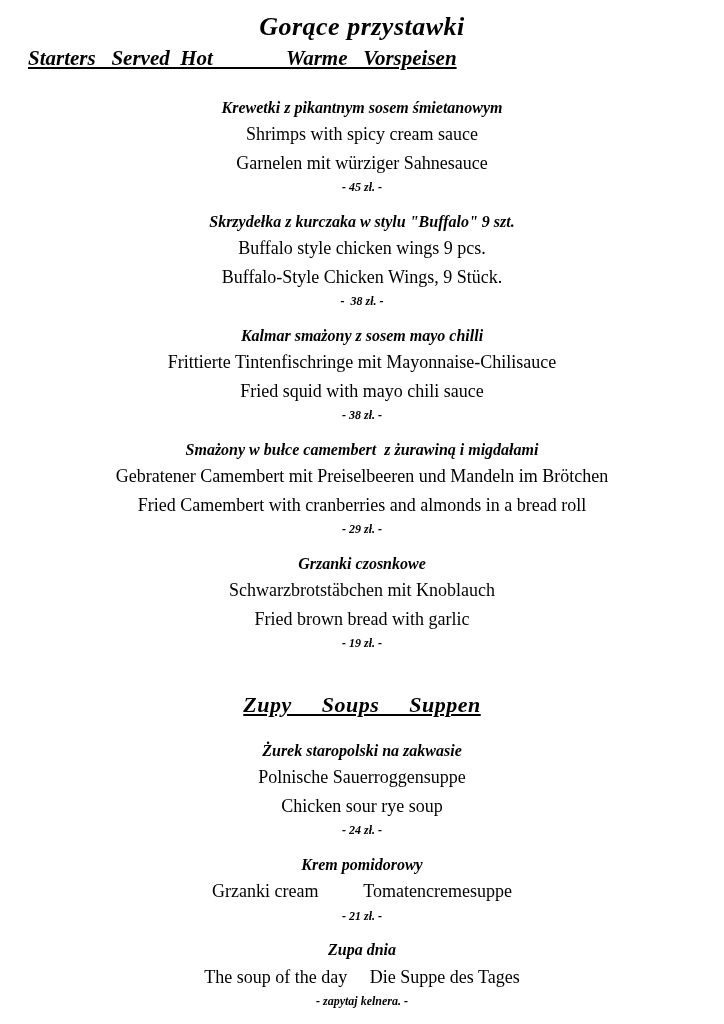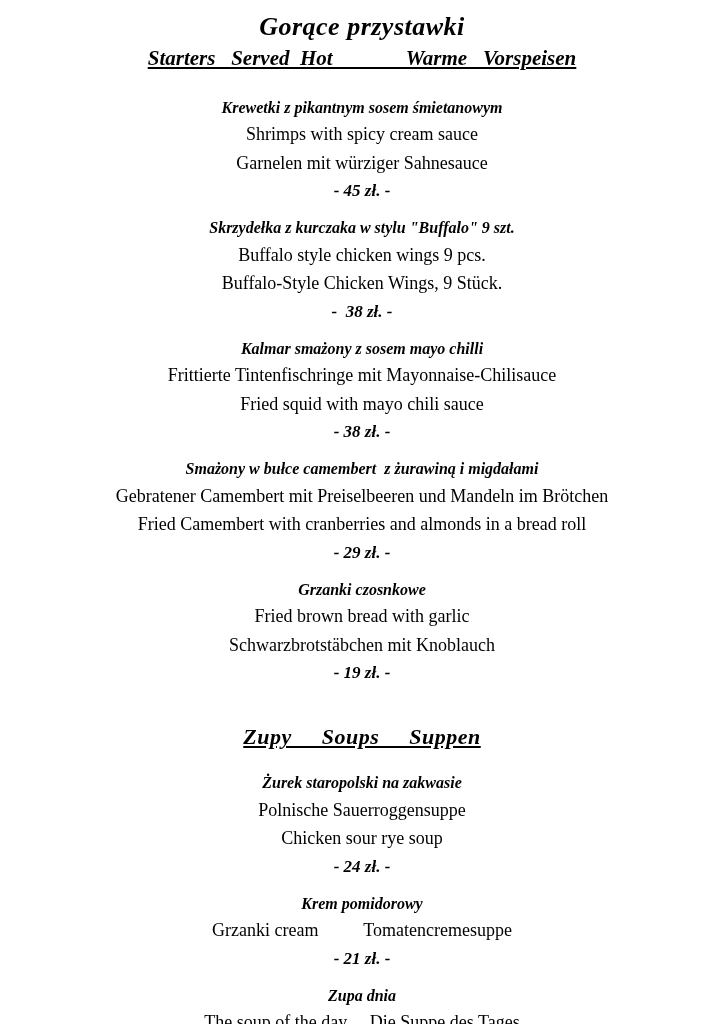--- a/index.html
+++ b/index.html
@@ -28,21 +28,20 @@
     text-align: center;
     margin: 0 0 4px 0;
     letter-spacing: 0.5px;
     white-space: pre;
   }
   .menu-subtitle {
     font-size: 21px;
     font-weight: bold;
     font-style: italic;
     text-decoration: underline;
-    text-align: center;
     margin: 0 0 28px 0;
     white-space: pre;
   }
   .section-heading {
     font-size: 22px;
     font-weight: bold;
     font-style: italic;
     text-decoration: underline;
     text-align: center;
     margin: 40px 0 24px 0;
@@ -62,21 +61,21 @@
     white-space: pre-wrap;
   }
   .item-line {
     font-size: 18px;
     margin: 6px;
     line-height: 1.25;
     white-space: pre;
     font-family: Liberation Serif, serif;
   }
   .item-price {
-    font-size: 17px;
+    font-size: 12px;
     font-weight: bold;
     font-style: italic;
     margin: 2px 0 0 0;
     line-height: 1.3;
     white-space: pre;
   }
 </style>
 </head>
 <body>
 
@@ -121,22 +120,22 @@
     <div class="item-lines">
               <p class="item-line">Gebratener Camembert mit Preiselbeeren und Mandeln im Brötchen</p>
               <p class="item-line">Fried Camembert with cranberries and almonds in a bread roll</p>
             </div>
     <p class="item-price">- 29 zł. -</p>
   </article>
 
   <article class="menu-item">
     <h3 class="item-name">Grzanki czosnkowe</h3>
     <div class="item-lines">
+              <p class="item-line">Schwarzbrotstäbchen mit Knoblauch</p>
               <p class="item-line">Fried brown bread with garlic</p>
-              <p class="item-line">Schwarzbrotstäbchen mit Knoblauch</p>
             </div>
     <p class="item-price">- 19 zł. -</p>
   </article>
 </div>
   </section>
 
   <section class="menu-section">
     <h2 class="section-heading">Zupy     Soups     Suppen</h2>
     <div class="section-items">
   <article class="menu-item">

